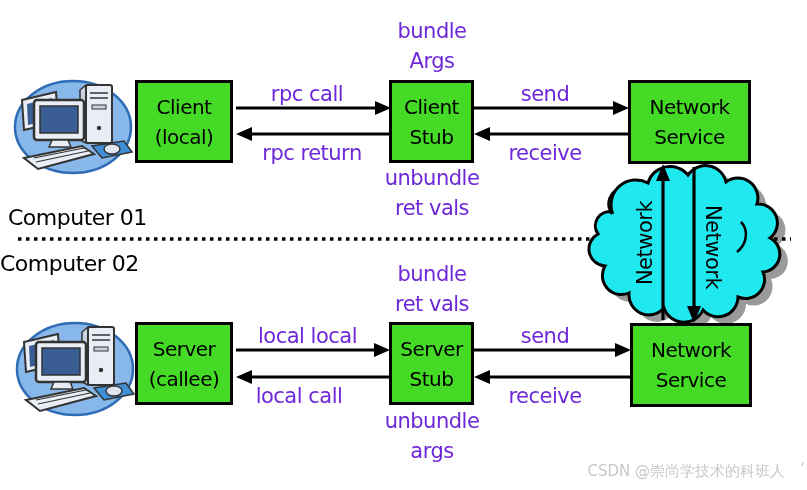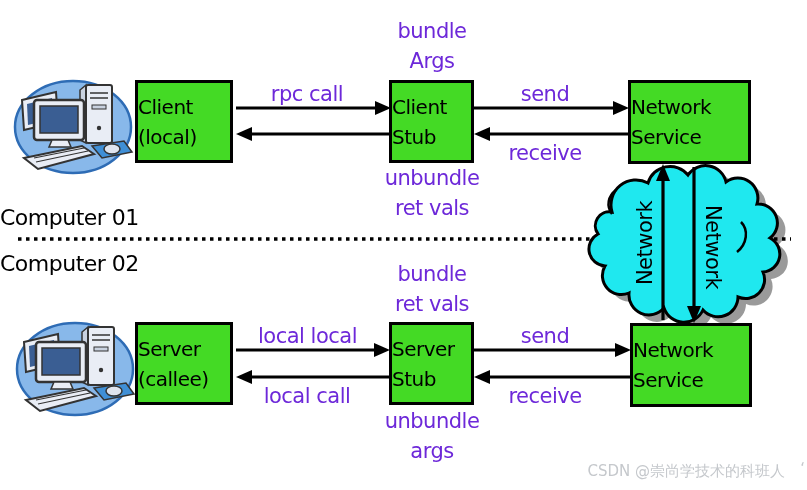--- a/index.html
+++ b/index.html
@@ -6,21 +6,21 @@
     --box-fill:#44da25; --cloud-fill:#1fe8ef; --shadow:#9a9a9a; --line:#000000;
     --watermark:#c5c8cc; --icon-ellipse:#88b8ea; --icon-ellipse-stroke:#2e6cb5;
     --icon-body:#e9edf5; --icon-screen:#3a5e93; --icon-outline:#333333; --icon-pad:#3f8fd6;
   }
   *{margin:0;padding:0;box-sizing:border-box;}
   body{background:#ffffff;font-family:"DejaVu Sans","Liberation Sans",sans-serif;}
   .stage{position:relative;width:807px;height:490px;background:#ffffff;overflow:hidden;}
   .layer{position:absolute;left:0;top:0;}
   .box{
     position:absolute;border:3px solid var(--line);background:var(--box-fill);
-    display:flex;flex-direction:column;align-items:flex-start;justify-content:center;
+    display:flex;flex-direction:column;align-items:center;justify-content:center;
     font-size:20px;line-height:30px;color:#000;text-align:center;white-space:nowrap;
     letter-spacing:-0.5px;z-index:3;
   }
   .lbl{
     position:absolute;font-size:21px;color:#6d28d9;text-align:center;white-space:nowrap;
     z-index:4;letter-spacing:-0.5px;
   }
   .lbl.twoline{line-height:30px;}
   .section-lbl{position:absolute;font-size:22px;color:#000;z-index:4;letter-spacing:-0.5px;}
   .netlbl{
@@ -146,36 +146,37 @@
     <span>Network</span>
     <span>Service</span>
   </div>
 
   <div class="lbl twoline" style="left:357px;top:16px;width:150px">
     <div>bundle</div>
     <div>Args</div>
   </div>
   <div class="lbl" style="left:232px;top:82px;width:150px">rpc call</div>
   <div class="lbl" style="left:470px;top:82px;width:150px">send</div>
+  <div class="lbl" style="left:232px;top:141px;width:160px">rpc return</div>
   <div class="lbl" style="left:470px;top:141px;width:150px">receive</div>
   <div class="lbl twoline" style="left:357px;top:163px;width:150px">
     <div>unbundle</div>
     <div>ret vals</div>
   </div>
 
-  <div class="section-lbl" style="left:0;top:205px">Computer 01</div>
+  <div class="section-lbl" style="left:8px;top:205px">Computer 01</div>
   <div class="section-lbl" style="left:0;top:251px">Computer 02</div>
 
   <div class="lbl twoline" style="left:357px;top:259px;width:150px">
     <div>bundle</div>
     <div>ret vals</div>
   </div>
   <div class="lbl" style="left:230px;top:324px;width:155px">local local</div>
   <div class="lbl" style="left:470px;top:324px;width:150px">send</div>
-  <div class="lbl" style="left:232px;top:384px;width:150px">local call</div>
+  <div class="lbl" style="left:224px;top:384px;width:150px">local call</div>
   <div class="lbl" style="left:470px;top:384px;width:150px">receive</div>
   <div class="lbl twoline" style="left:357px;top:406px;width:150px">
     <div>unbundle</div>
     <div>args</div>
   </div>
 
   <div class="netlbl ccw" style="left:571px;top:230px">Network</div>
   <div class="netlbl cw" style="left:637px;top:234px">Network</div>
 
   <div class="watermark">CSDN @崇尚学技术的科班人</div>

